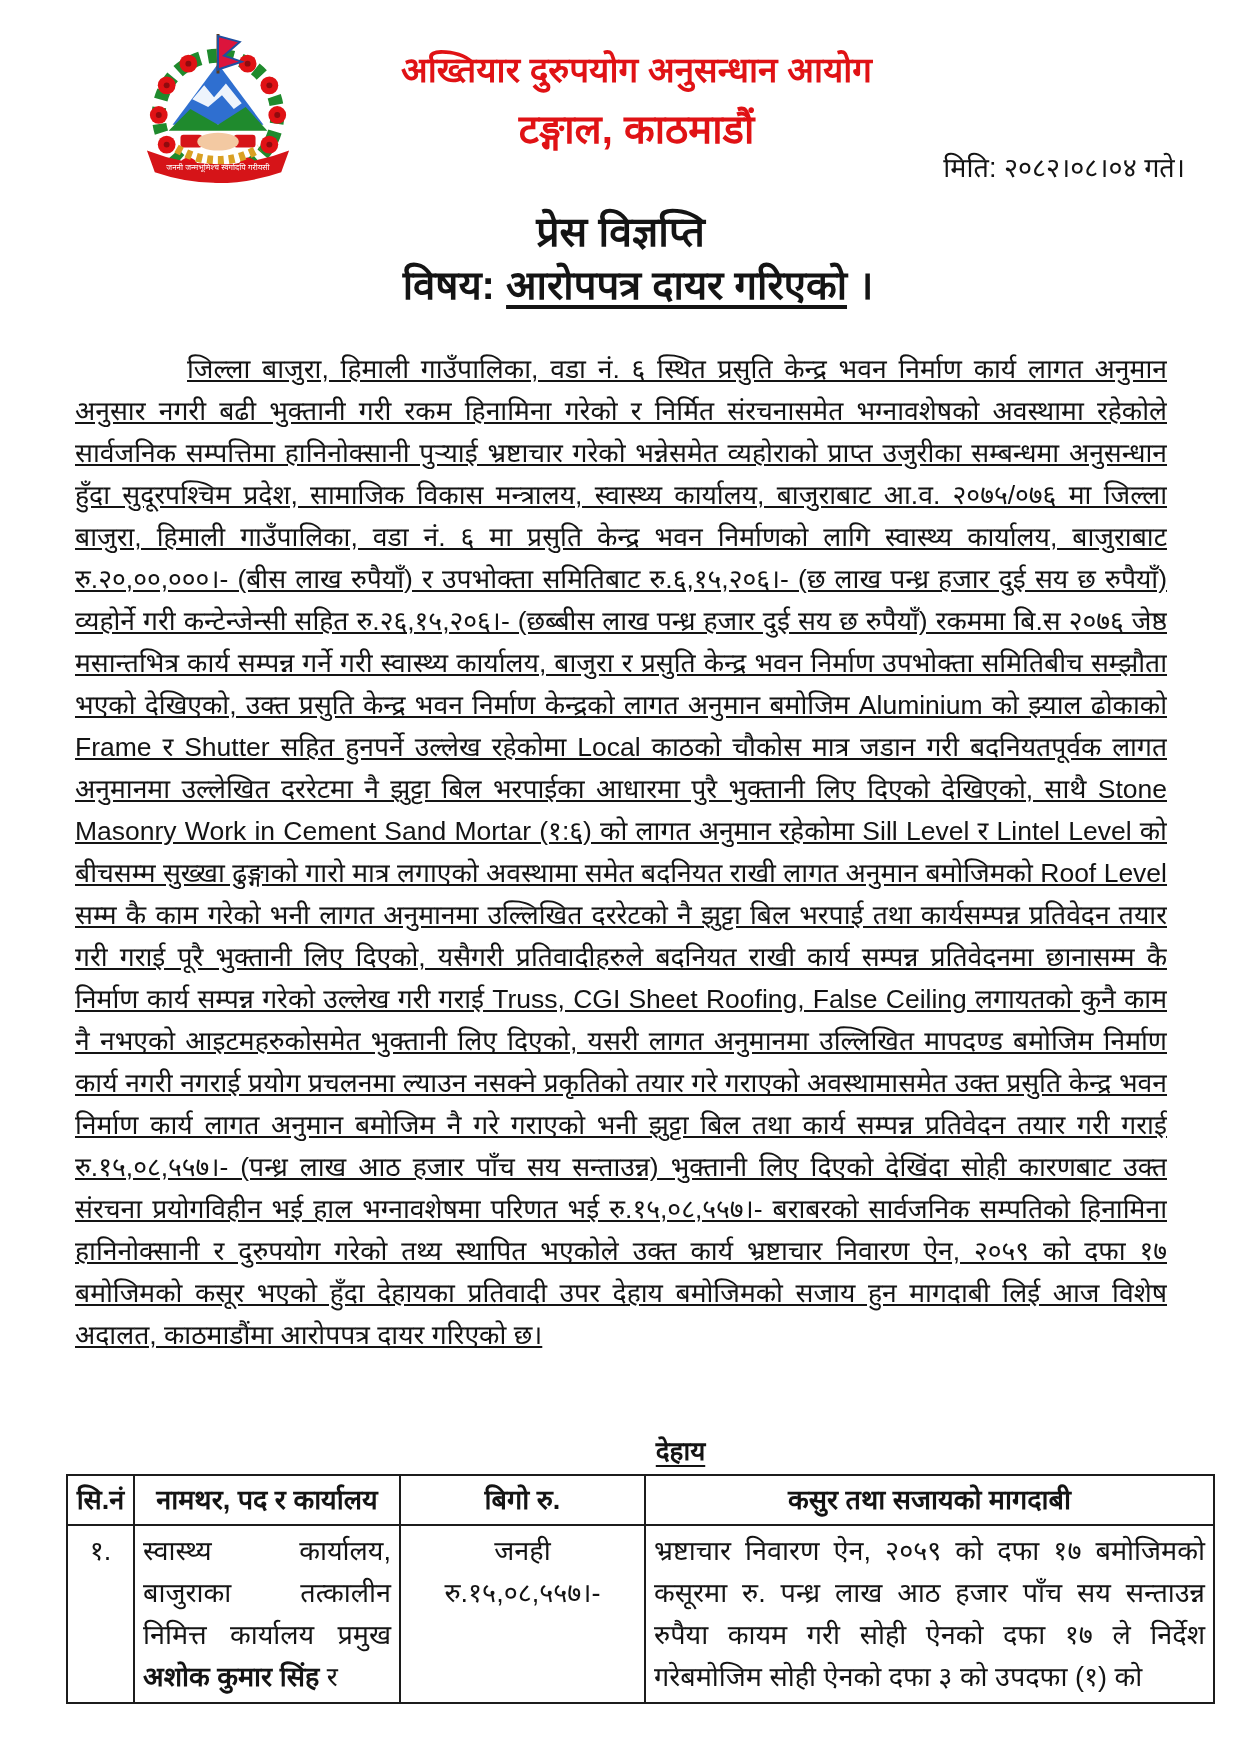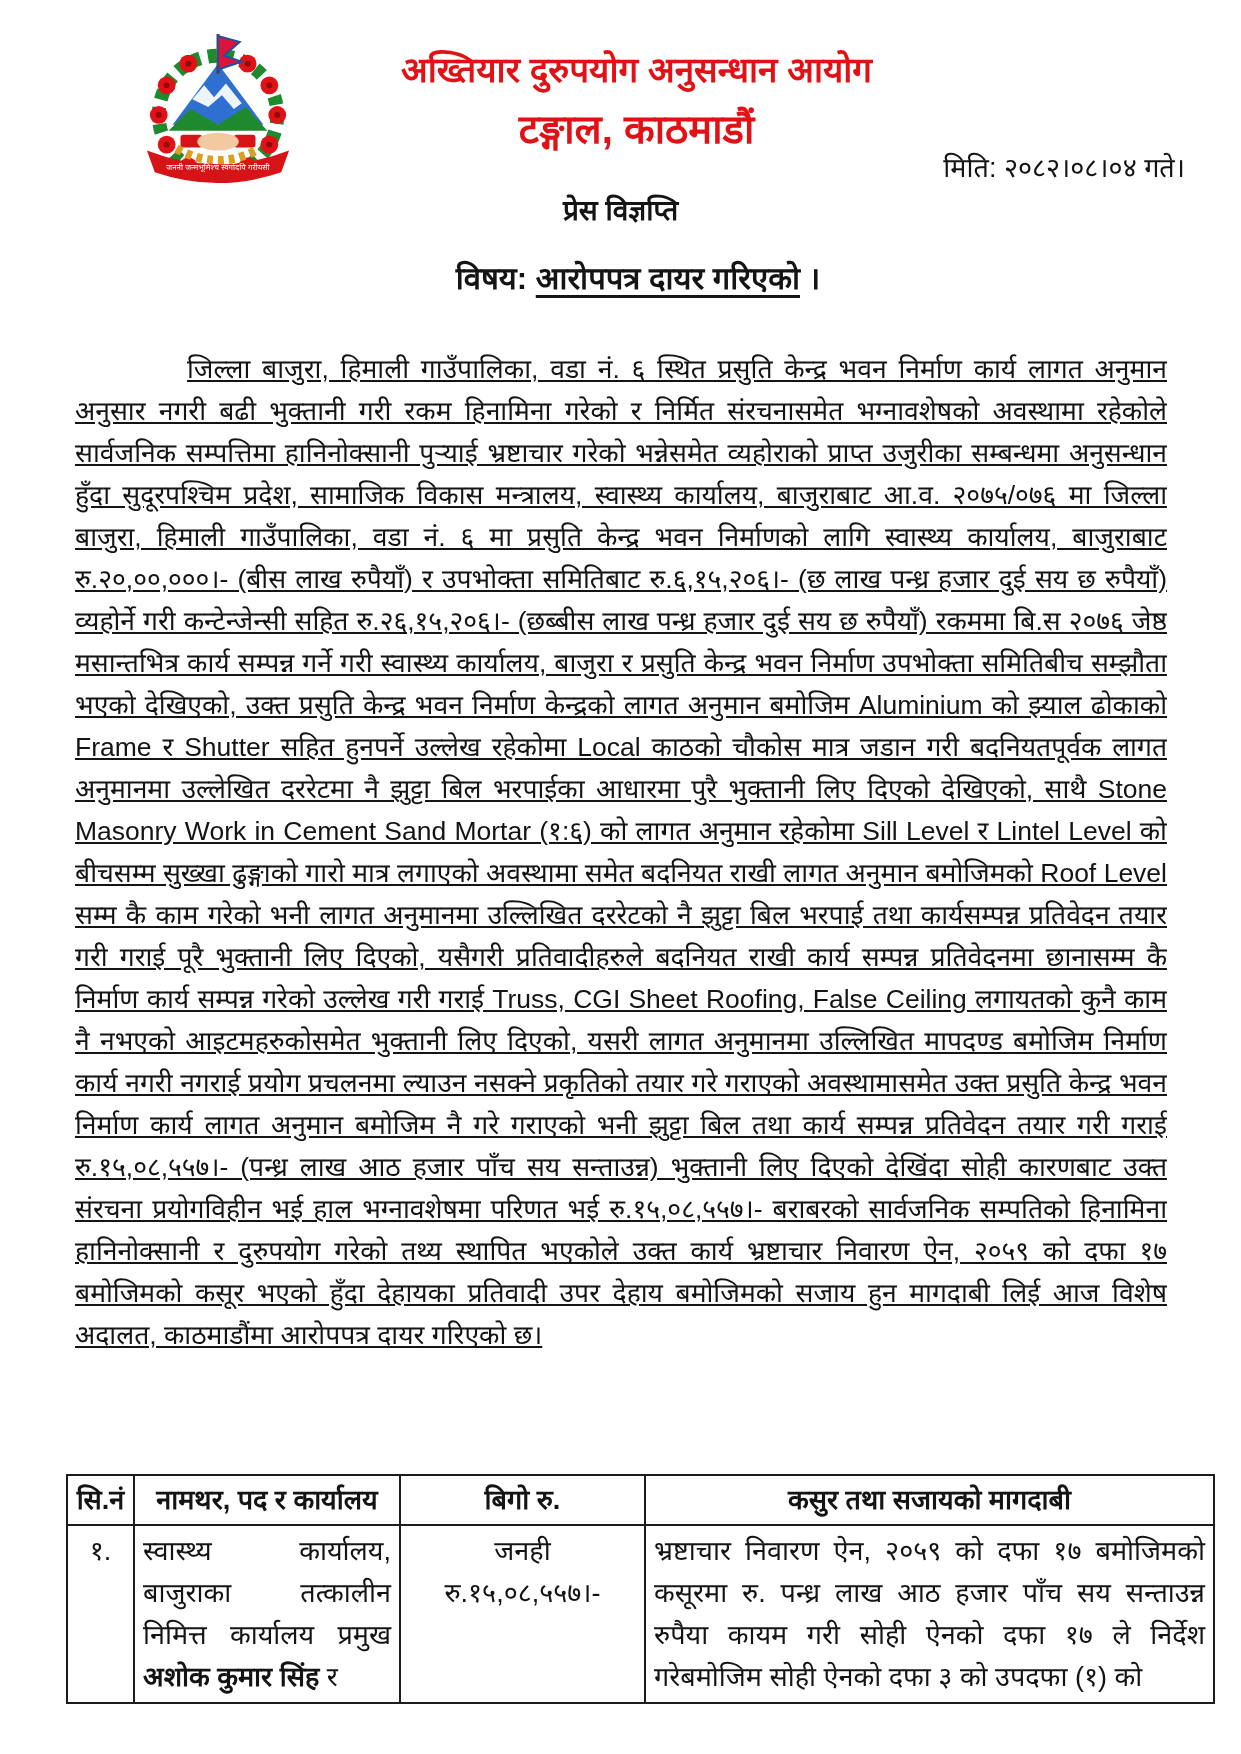--- a/index.html
+++ b/index.html
@@ -16,26 +16,26 @@
   .emblem { position:absolute; left:130px; top:34px; }
   .org-block {
     position:absolute; left:50px; right:18px; top:50px;
     text-align:center; color:var(--header-red,#e01215);
   }
   .org-name   { font-size:35px; font-weight:bold; line-height:1.15; }
   .org-address{ font-size:40px; font-weight:bold; line-height:1.15; margin-top:16px; }
   .date-line  { position:absolute; right:56px; top:148px; font-size:27px; }
 
   .press-title {
-    position:absolute; left:0; right:0; top:190px; margin:0;
-    text-align:center; font-size:28px; font-weight:bold;
+    position:absolute; left:0; right:0; top:190px; margin:12px;
+    text-align:center; font-size:41px; font-weight:bold;
   }
   .subject-line {
     position:absolute; left:0; right:0; top:256px; margin:0;
-    text-align:center; font-size:31px; font-weight:bold;padding-left:35px;
+    text-align:center; font-size:40px; font-weight:bold;padding-left:35px;
   }
   .subject-line .u { text-decoration:underline; text-underline-offset:6px; }
 
   
   .body-par {
     position:absolute; left:57px; right:56px; top:330px; height:1104px; margin:18px;
     font-size:26.5px; line-height:42px;
     text-align:justify; text-indent:112px; overflow:hidden;text-decoration:underline;
   }
 
@@ -135,20 +135,21 @@
     <div class="org-address">टङ्गाल, काठमाडौं</div>
   </div>
   <div class="date-line">मिति: २०८२।०८।०४ गते।</div>
 
   <h1 class="press-title">प्रेस विज्ञप्ति</h1>
 
   <h2 class="subject-line"><span>विषय: </span><span class="u">आरोपपत्र दायर गरिएको</span><span> ।</span></h2>
 
   <p class="body-par">जिल्ला बाजुरा, हिमाली गाउँपालिका, वडा नं. ६ स्थित प्रसुति केन्द्र भवन निर्माण कार्य लागत अनुमान अनुसार नगरी बढी भुक्तानी गरी रकम हिनामिना गरेको र निर्मित संरचनासमेत भग्नावशेषको अवस्थामा रहेकोले सार्वजनिक सम्पत्तिमा हानिनोक्सानी पुऱ्याई भ्रष्टाचार गरेको भन्नेसमेत व्यहोराको प्राप्त उजुरीका सम्बन्धमा अनुसन्धान हुँदा सुदूरपश्चिम प्रदेश, सामाजिक विकास मन्त्रालय, स्वास्थ्य कार्यालय, बाजुराबाट आ.व. २०७५/०७६ मा जिल्ला बाजुरा, हिमाली गाउँपालिका, वडा नं. ६ मा प्रसुति केन्द्र भवन निर्माणको लागि स्वास्थ्य कार्यालय, बाजुराबाट रु.२०,००,०००।- (बीस लाख रुपैयाँ) र उपभोक्ता समितिबाट रु.६,१५,२०६।- (छ लाख पन्ध्र हजार दुई सय छ रुपैयाँ) व्यहोर्ने गरी कन्टेन्जेन्सी सहित रु.२६,१५,२०६।- (छब्बीस लाख पन्ध्र हजार दुई सय छ रुपैयाँ) रकममा बि.स २०७६ जेष्ठ मसान्तभित्र कार्य सम्पन्न गर्ने गरी स्वास्थ्य कार्यालय, बाजुरा र प्रसुति केन्द्र भवन निर्माण उपभोक्ता समितिबीच सम्झौता भएको देखिएको, उक्त प्रसुति केन्द्र भवन निर्माण केन्द्रको लागत अनुमान बमोजिम Aluminium को झ्याल ढोकाको Frame र Shutter सहित हुनपर्ने उल्लेख रहेकोमा Local काठको चौकोस मात्र जडान गरी बदनियतपूर्वक लागत अनुमानमा उल्लेखित दररेटमा नै झुट्टा बिल भरपाईका आधारमा पुरै भुक्तानी लिए दिएको देखिएको, साथै Stone Masonry Work in Cement Sand Mortar (१:६) को लागत अनुमान रहेकोमा Sill Level र Lintel Level को बीचसम्म सुख्खा ढुङ्गाको गारो मात्र लगाएको अवस्थामा समेत बदनियत राखी लागत अनुमान बमोजिमको Roof Level सम्म कै काम गरेको भनी लागत अनुमानमा उल्लिखित दररेटको नै झुट्टा बिल भरपाई तथा कार्यसम्पन्न प्रतिवेदन तयार गरी गराई पूरै भुक्तानी लिए दिएको, यसैगरी प्रतिवादीहरुले बदनियत राखी कार्य सम्पन्न प्रतिवेदनमा छानासम्म कै निर्माण कार्य सम्पन्न गरेको उल्लेख गरी गराई Truss, CGI Sheet Roofing, False Ceiling लगायतको कुनै काम नै नभएको आइटमहरुकोसमेत भुक्तानी लिए दिएको, यसरी लागत अनुमानमा उल्लिखित मापदण्ड बमोजिम निर्माण कार्य नगरी नगराई प्रयोग प्रचलनमा ल्याउन नसक्ने प्रकृतिको तयार गरे गराएको अवस्थामासमेत उक्त प्रसुति केन्द्र भवन निर्माण कार्य लागत अनुमान बमोजिम नै गरे गराएको भनी झुट्टा बिल तथा कार्य सम्पन्न प्रतिवेदन तयार गरी गराई रु.१५,०८,५५७।- (पन्ध्र लाख आठ हजार पाँच सय सन्ताउन्न) भुक्तानी लिए दिएको देखिंदा सोही कारणबाट उक्त संरचना प्रयोगविहीन भई हाल भग्नावशेषमा परिणत भई रु.१५,०८,५५७।- बराबरको सार्वजनिक सम्पतिको हिनामिना हानिनोक्सानी र दुरुपयोग गरेको तथ्य स्थापित भएकोले उक्त कार्य भ्रष्टाचार निवारण ऐन, २०५९ को दफा १७ बमोजिमको कसूर भएको हुँदा देहायका प्रतिवादी उपर देहाय बमोजिमको सजाय हुन मागदाबी लिई आज विशेष अदालत, काठमाडौंमा आरोपपत्र दायर गरिएको छ।</p>
 
+  <div class="table-caption">देहाय</div>
 
   <table class="charge-table">
     <colgroup>
       <col class="col-sn">
         <col class="col-name">
         <col class="col-amount">
         <col class="col-charge">
     </colgroup>
     <thead>
       <tr>

